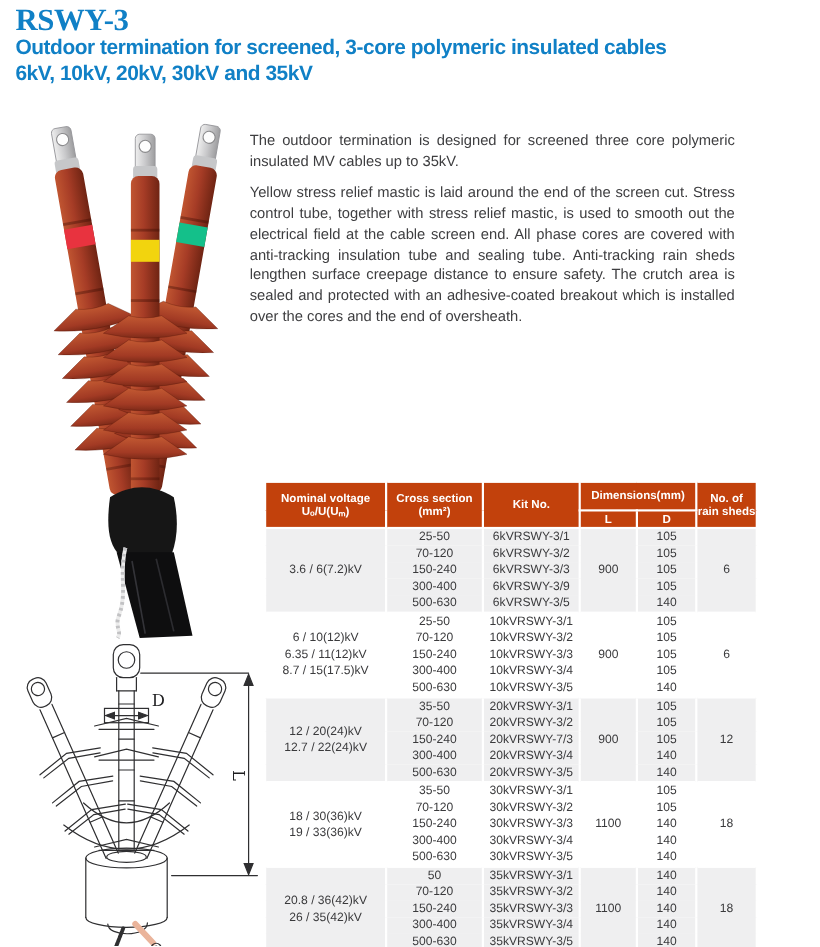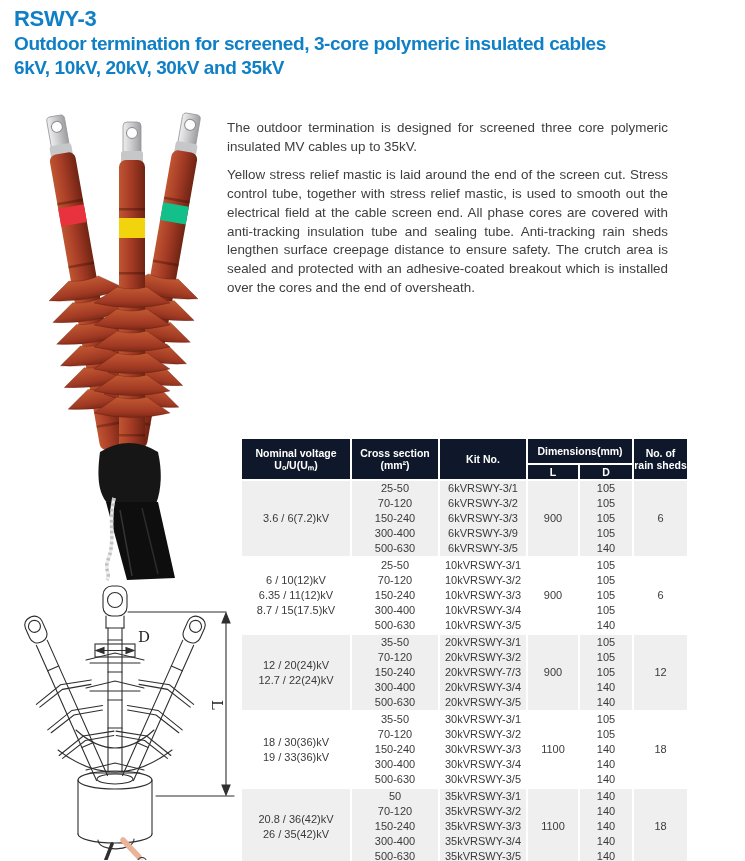--- a/index.html
+++ b/index.html
@@ -1,36 +1,36 @@
 <!DOCTYPE html>
 <html><head>
 <meta charset="utf-8">
 <style>
   html,body{margin:0;padding:0;background:#ffffff;}
   body{width:745px;height:861px;overflow:hidden;font-family:"Liberation Sans",sans-serif;}
   .page{position:relative;width:745px;height:861px;background:#fff;}
 
   
   .heading{position:absolute;left:14px;top:6px;color:#1080c6;}
-  .heading h1{margin:0;font-size:22px;line-height:26px;font-weight:700;letter-spacing:-0.3px;}
+  .heading h1{margin:0;font-size:28px;line-height:26px;font-weight:700;letter-spacing:-0.3px;font-family:Liberation Serif, serif;}
   .heading .sub{margin:0;font-size:19px;line-height:24px;font-weight:700;letter-spacing:-0.4px;}
 
   
   .desc{position:absolute;left:227px;top:119px;width:441px;color:#3e3e40;
         font-size:13.4px;line-height:18.7px;text-align:justify;}
   .desc p{margin:0 0 10px 0;}
 
   
   .photo{position:absolute;left:8px;top:110px;}
   .diagram{position:absolute;left:2px;top:582px;}
 
   
   .table-wrap{position:absolute;left:240px;top:437px;width:447px;}
   table.spec{border-collapse:collapse;table-layout:fixed;width:447px;}
-  table.spec th{background:#0f172a;color:#fff;font-weight:700;font-size:10.5px;
+  table.spec th{background:#c2410c;color:#fff;font-weight:700;font-size:10.5px;
                 line-height:12px;padding:1px 0;border:2px solid #fff;text-align:center;}
   thead tr.r1 th{height:22px;}
   thead tr.r2 th{height:12px;}
   table.spec td{font-size:11px;color:#3a3a3c;text-align:center;height:15px;line-height:15px;
                 padding:0;border-left:2px solid #fff;border-right:2px solid #fff;}
   tbody{border-top:2px solid #fff;}
   tbody.shaded td{background:#efeff0;}
   tbody.plain td{background:#ffffff;}
   td.voltage-cell{white-space:pre-line;line-height:14px;font-size:11px;}
 </style>

